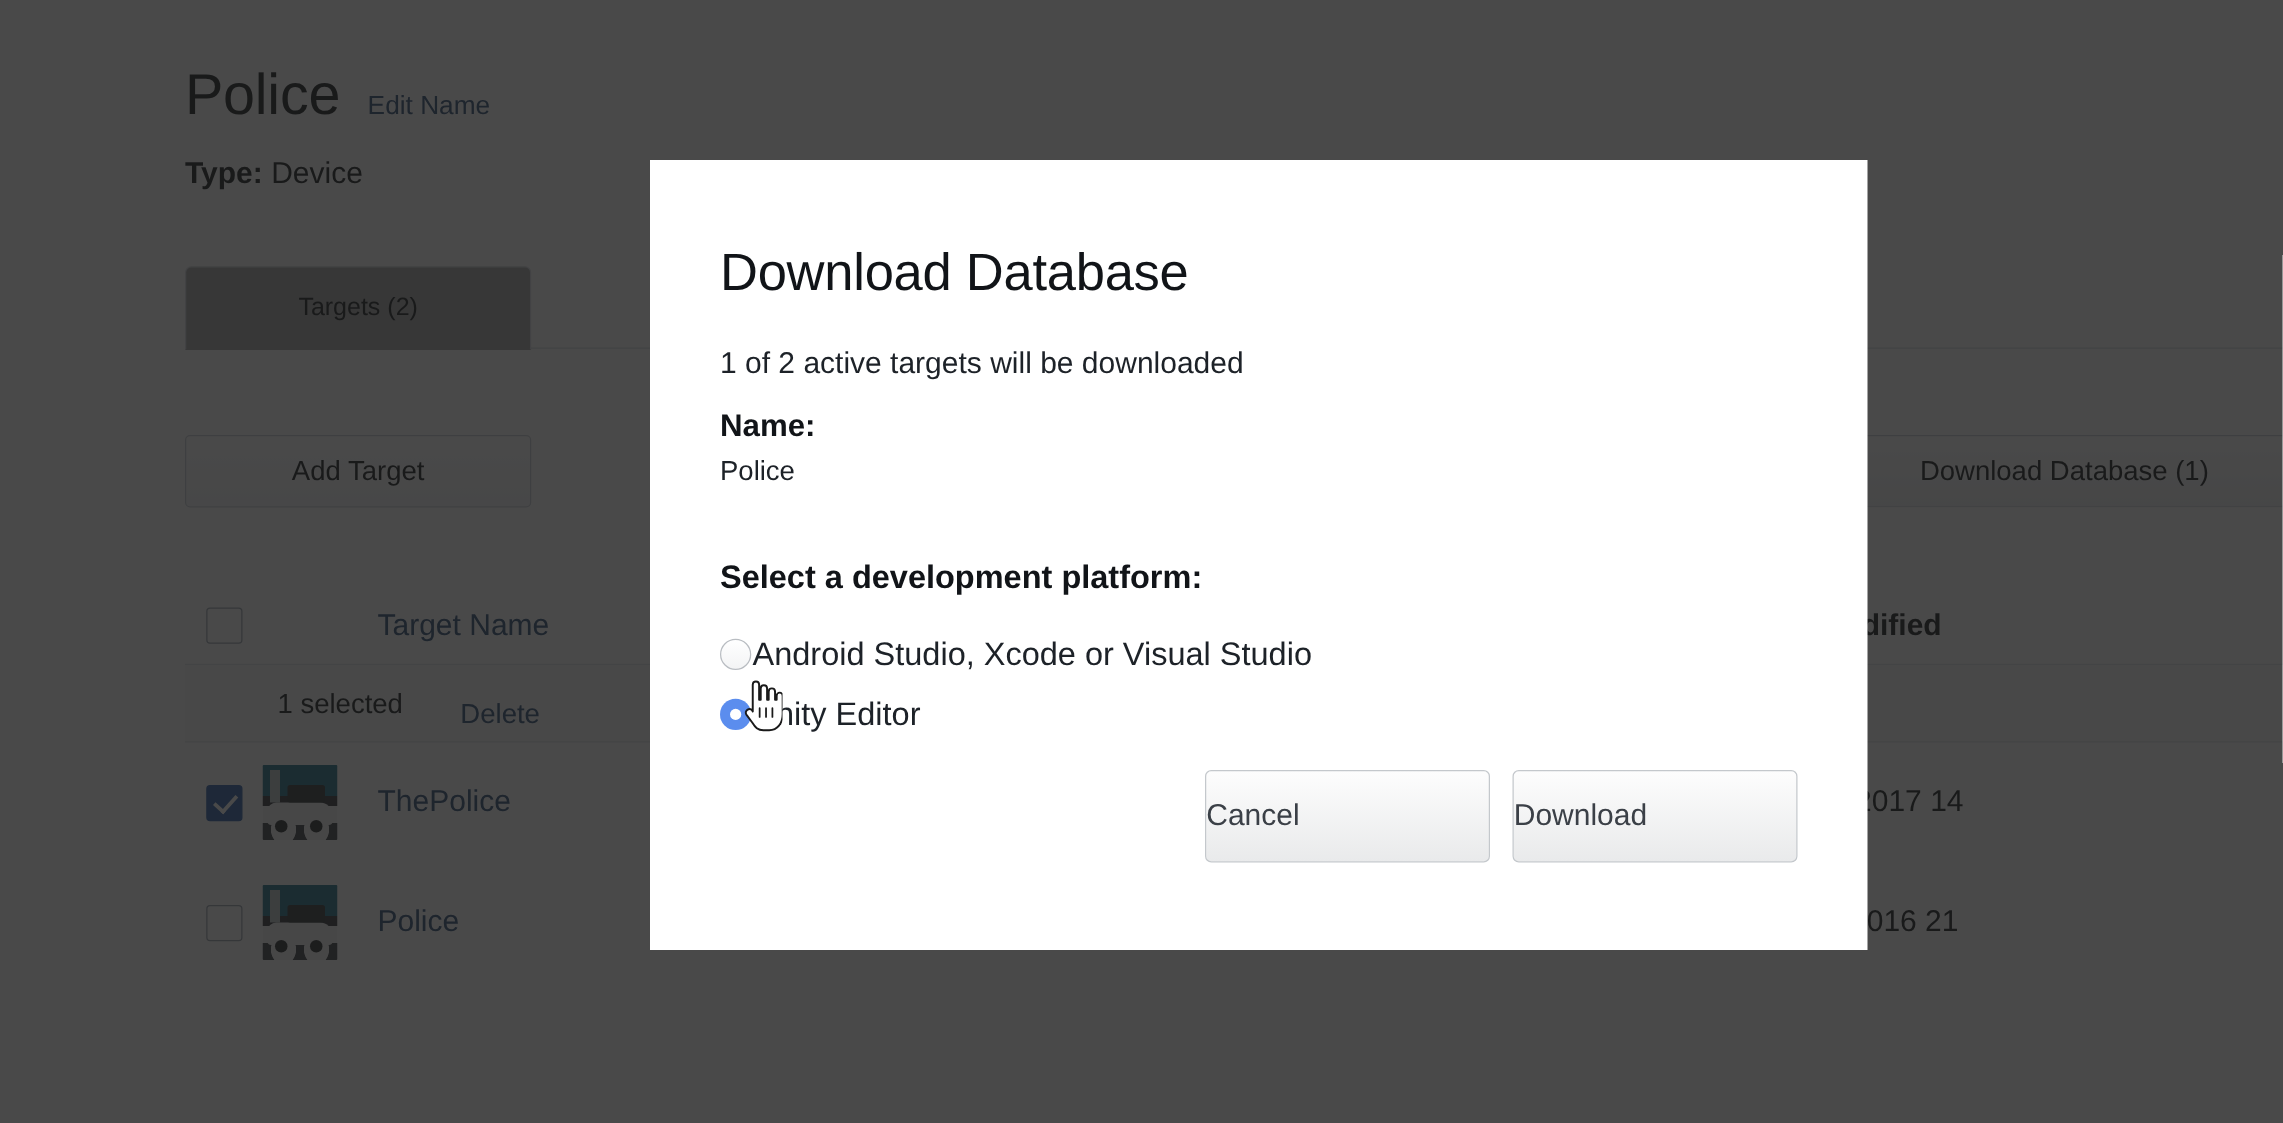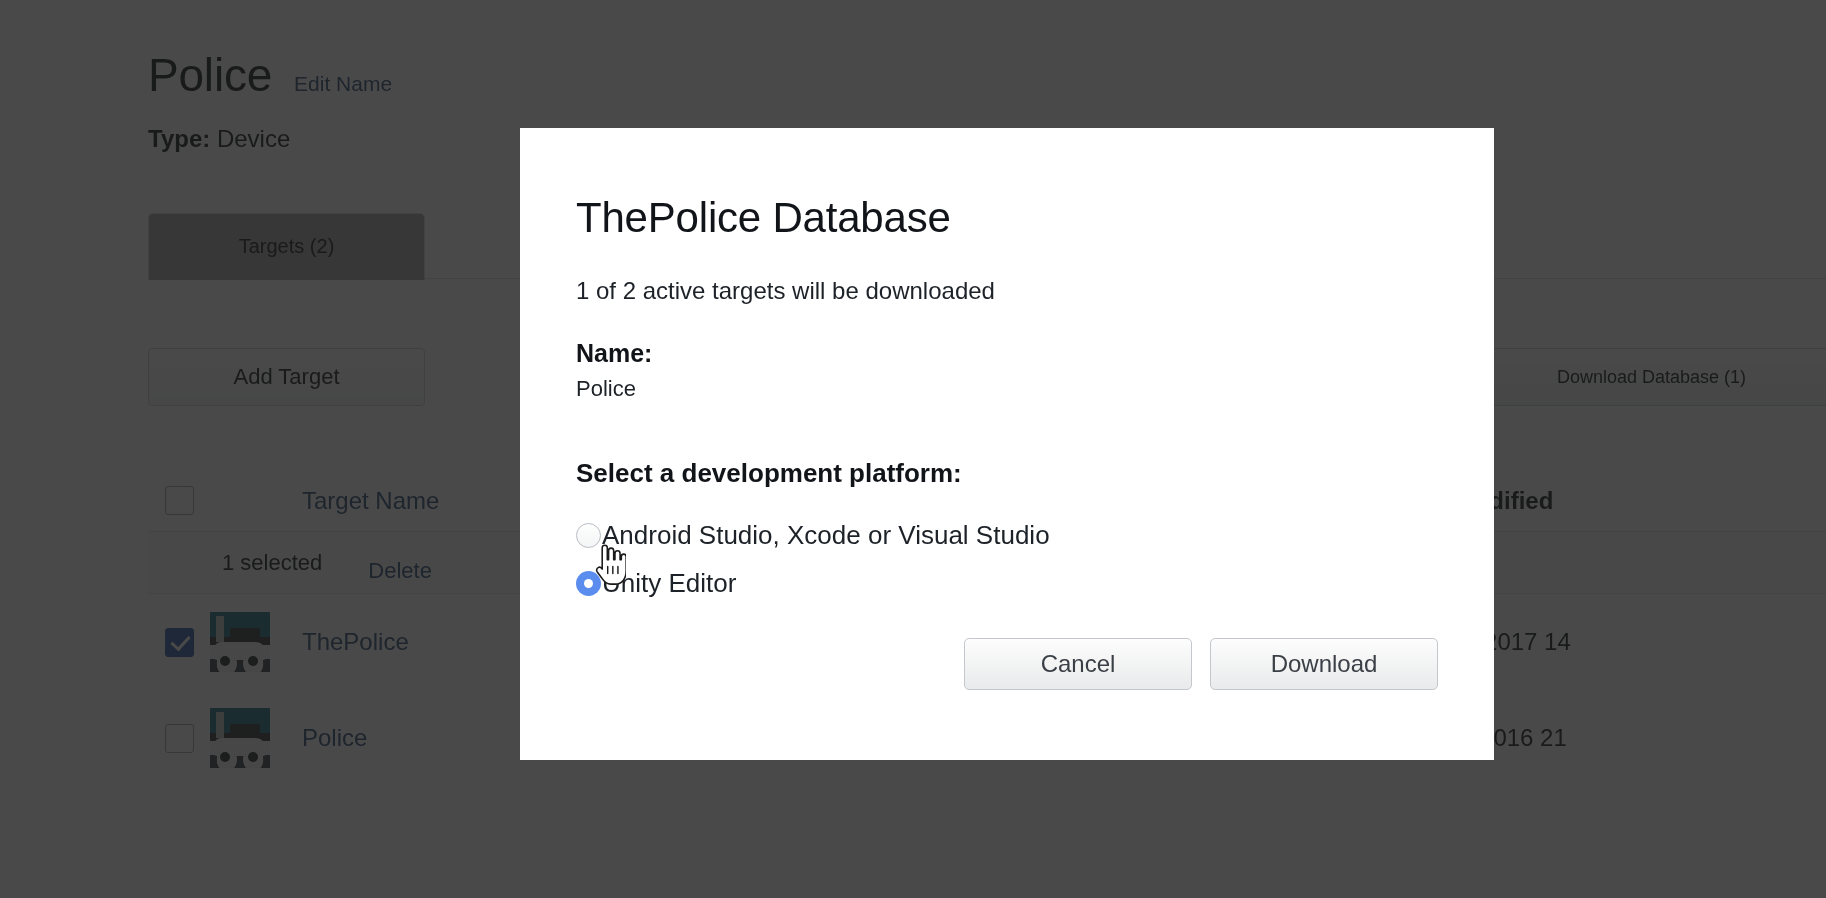--- a/index.html
+++ b/index.html
@@ -107,21 +107,21 @@
     top: 0;
     width: 350px;
     height: 58px;
     border: 1px solid #c9ced6;
     border-right: none;
     border-radius: 4px 0 0 4px;
     background: linear-gradient(#ffffff, #f0f1f3);
     display: flex;
     align-items: center;
     justify-content: center;
-    font-size: 18px;
+    font-size: 22px;
     color: #111418;
   }
 
   
   .tbl {
     position: absolute;
     left: 148px;
     right: 0;
     top: 470px;
   }
@@ -279,21 +279,21 @@
   }
   .modal-subtitle {
     font-size: 24px;
     color: #1d2228;
     margin-top: 35px;
   }
   .field-label {
     font-size: 25px;
     font-weight: 700;
     color: #111418;
-    margin-top: 34px;
+    margin-top: 22px;
   }
   .field-value {
     font-size: 22px;
     color: #1d2228;
     margin-top: 8px;
   }
   .section-label {
     font-size: 26px;
     font-weight: 700;
     color: #111418;
@@ -337,29 +337,29 @@
 
   .modal-actions {
     position: absolute;
     right: 56px;
     bottom: 70px;
     display: flex;
     gap: 18px;
   }
   .dlg-btn {
     width: 228px;
-    height: 52px;
+    height: 74px;
     border: 1px solid #c4c8cc;
     border-radius: 5px;
     background: linear-gradient(#fdfdfd, #e9eaeb);
     font-size: 24px;
     color: #3b4047;
     display: flex;
     align-items: center;
-    justify-content: center;
+    justify-content: flex-start;
     font-family: "Liberation Sans", sans-serif;
   }
 
   
   #cursor {
     position: absolute;
     left: 592px;
     top: 544px;
     width: 34px;
     height: 44px;
@@ -445,21 +445,21 @@
       </div>
     </div>
 
   </div>
 </div>
 
 <div id="dim-overlay"></div>
 
 <div id="modal">
   <div class="modal-inner">
-    <div class="modal-title">ThePolice Database</div>
+    <div class="modal-title">Download Database</div>
     <div class="modal-subtitle">1 of 2 active targets will be downloaded</div>
 
     <div class="field-label">Name:</div>
     <div class="field-value">Police</div>
 
     <div class="section-label">Select a development platform:</div>
 
     <div class="radio-list">
       <div class="radio-row">
         <span class="radio"></span>

